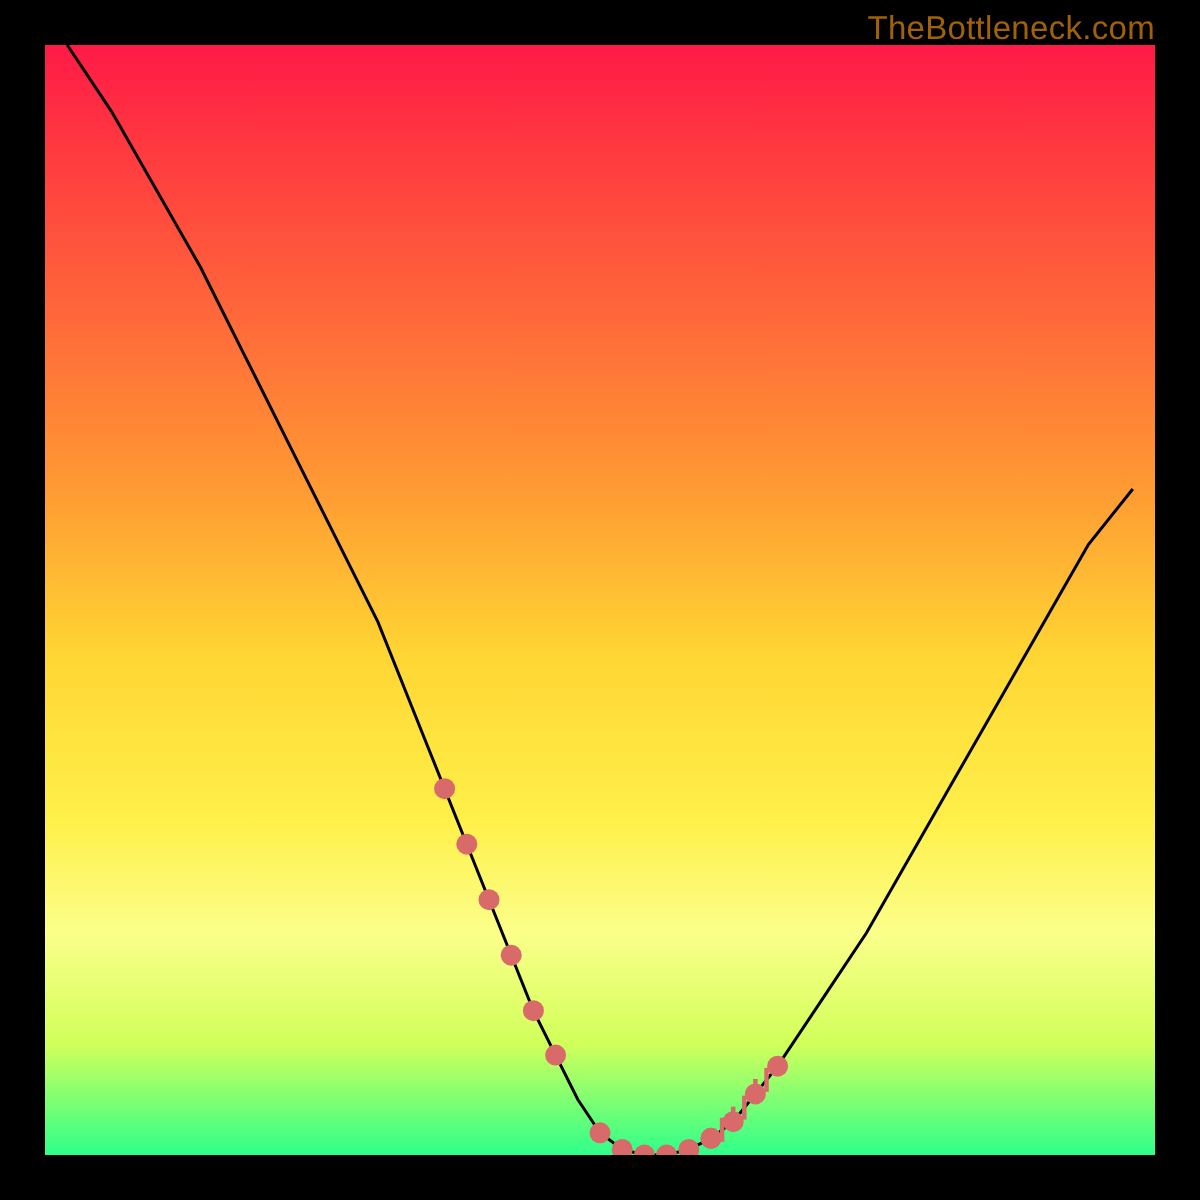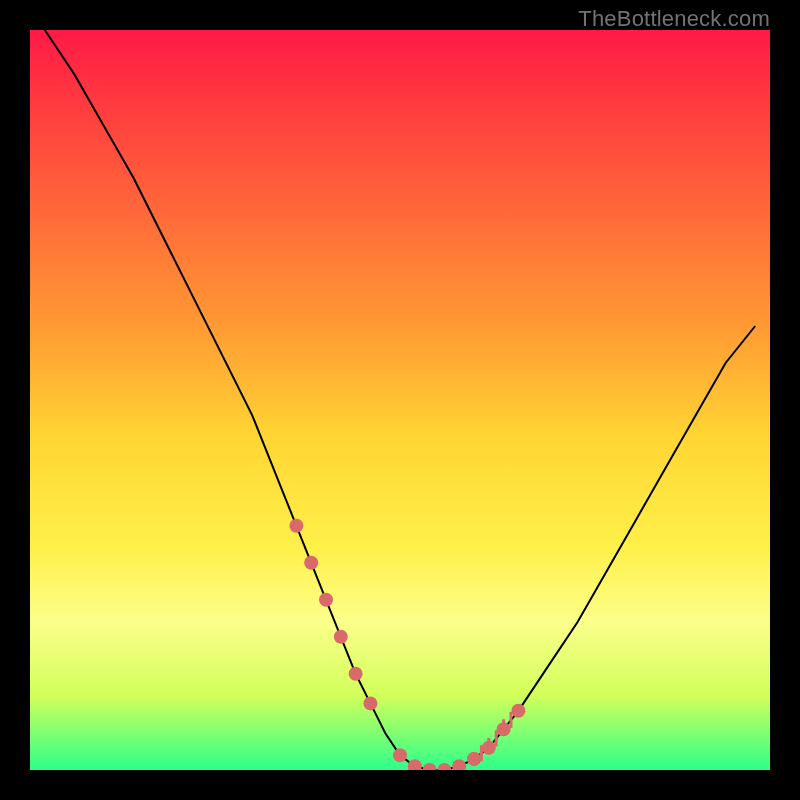--- a/index.html
+++ b/index.html
@@ -33,21 +33,21 @@
       #fff04a 70%,
       #fbff8a 80%,
       #d1ff5a 90%,
       #2eff8a 100%
     );
   }
   .watermark {
     position: absolute;
     top: 6px;
     right: 30px;
-    color: #737373;
+    color: #a16207;
     font-size: 22px;
     font-weight: 500;
     z-index: 10;
     letter-spacing: 0.2px;
   }
   svg.curve {
     position: absolute;
     left: 0;
     top: 0;
     width: 740px;

